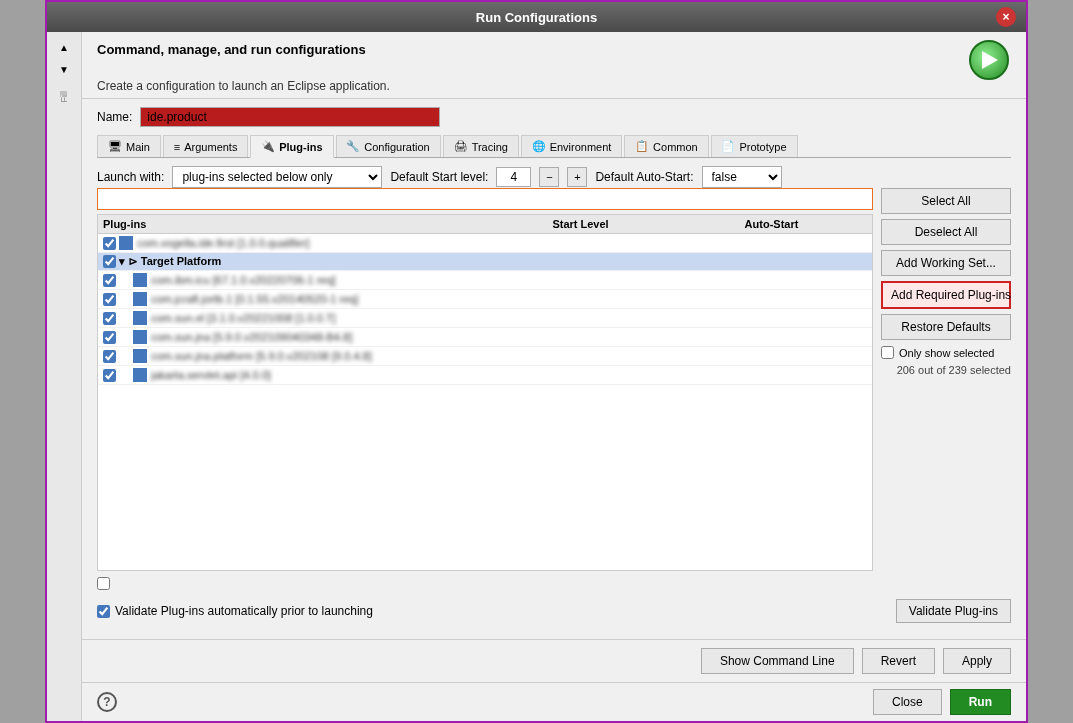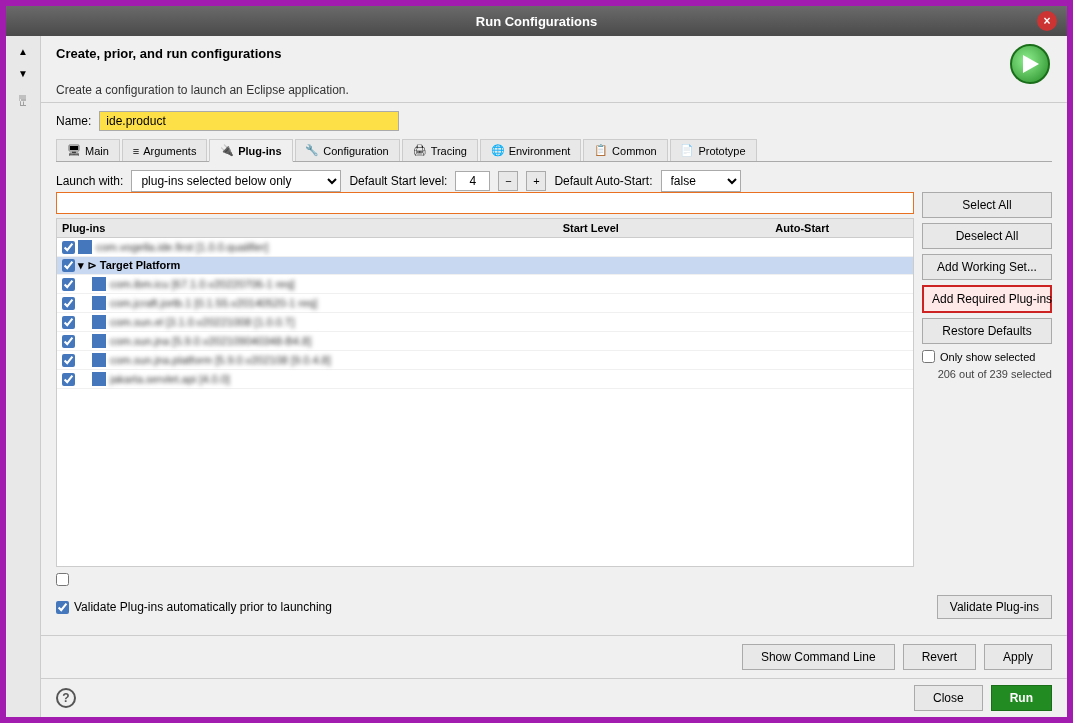--- a/index.html
+++ b/index.html
@@ -7,24 +7,24 @@
       font-family: 'Segoe UI', Arial, sans-serif;
       font-size: 12px;
       background: #a0a0a0;
       display: flex;
       justify-content: center;
       align-items: center;
       width: 1073px;
       height: 723px;
     }
     .dialog {
-      width: 1073px;
+      width: 983px;
       height: 723px;
       background: #f0f0f0;
-      border: 6px solid #a21caf;
+      border: 2px solid #a21caf;
       display: flex;
       flex-direction: column;
     }
     .title-bar {
       background: linear-gradient(to bottom, #6a6a6a, #4a4a4a);
       color: white;
       padding: 5px 10px;
       display: flex;
       align-items: center;
       justify-content: space-between;
@@ -138,21 +138,21 @@
     }
     .name-label {
       font-size: 12px;
       margin-right: 8px;
     }
     .name-input {
       border: 1px solid #aaa;
       padding: 2px 6px;
       font-size: 12px;
       width: 300px;
-      background: #fde047;
+      background: #b91c1c;
     }
     .tabs-bar {
       display: flex;
       border-bottom: 1px solid #aaa;
       margin-bottom: 8px;
       flex-wrap: nowrap;
     }
     .tab {
       padding: 4px 10px;
       font-size: 11px;
@@ -416,21 +416,21 @@
 
     <div class="left-panel">
       <div class="left-panel-item">▲</div>
       <div class="left-panel-item">▼</div>
       <div style="margin-top:10px;font-size:9px;color:#888;writing-mode:vertical-rl;transform:rotate(180deg)">Fill</div>
     </div>
 
     <div class="right-panel">
 
       <div class="header-section" style="position:relative;">
-        <div class="header-title">Create, prior, and run configurations</div>
+        <div class="header-title">Command, manage, and run configurations</div>
         <div class="header-subtitle">Create a configuration to launch an Eclipse application.</div>
         <div style="position:absolute;right:15px;top:5px;">
           <button class="run-icon-btn">
             <div class="play-circle">
               <div class="play-triangle"></div>
             </div>
           </button>
         </div>
       </div>
 

